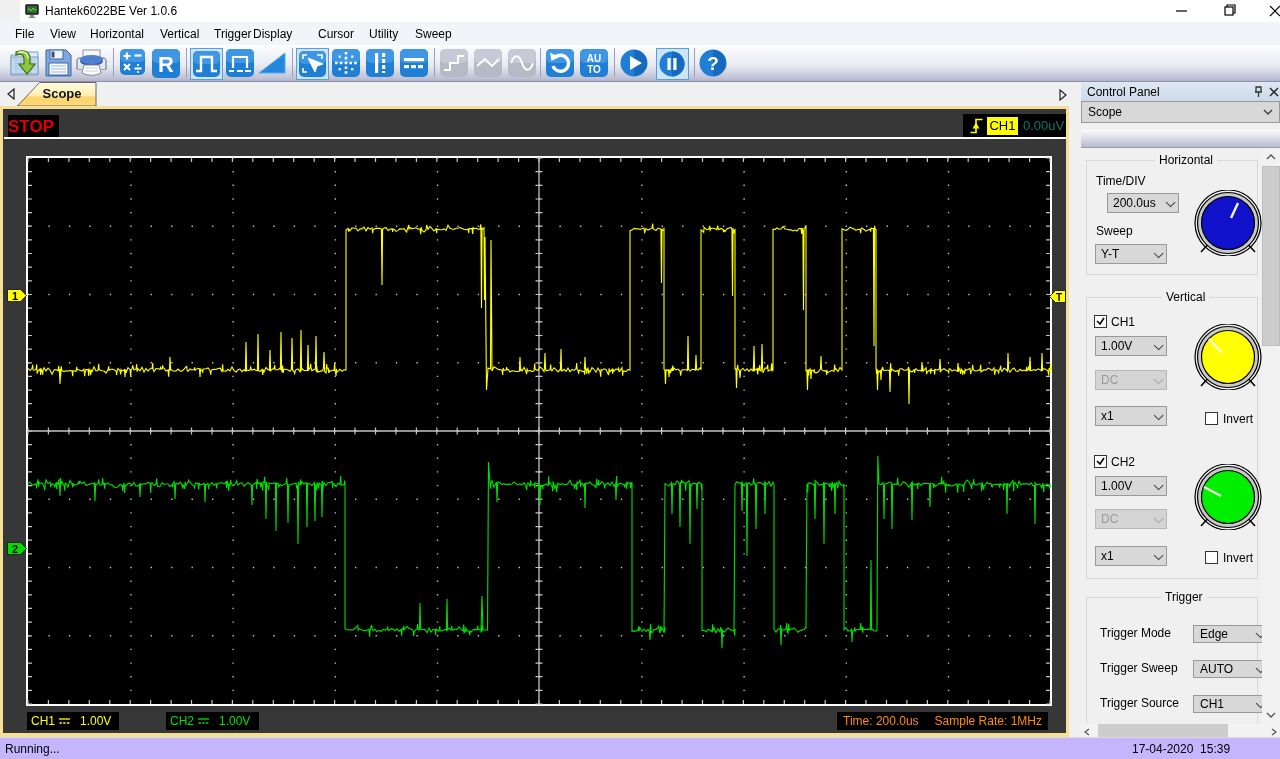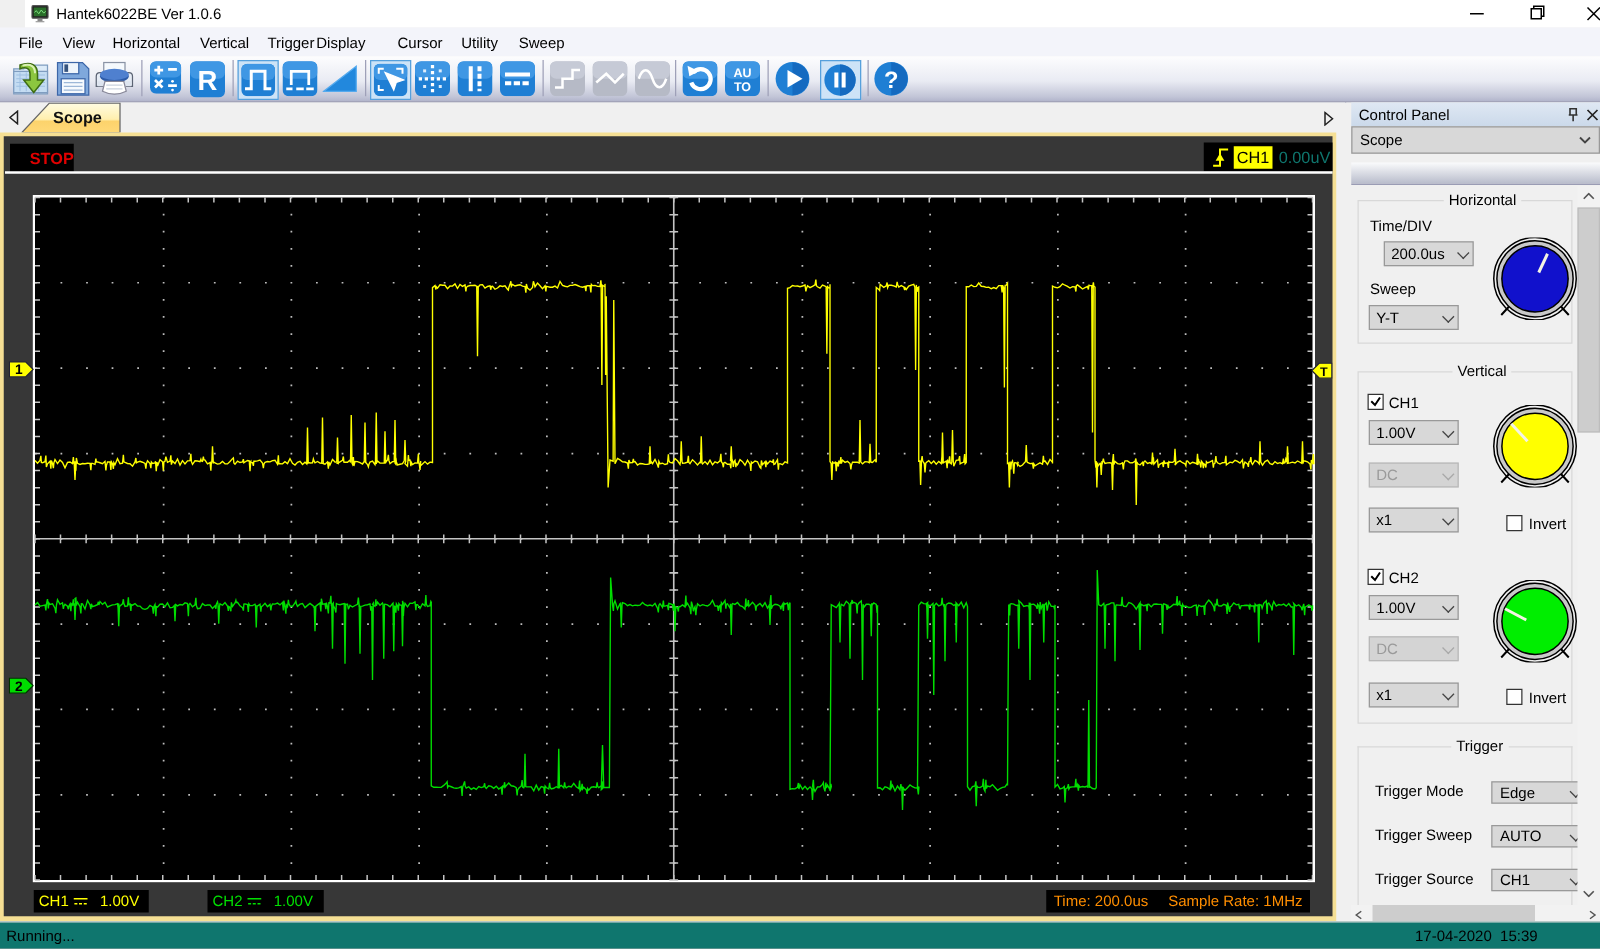--- a/index.html
+++ b/index.html
@@ -14,21 +14,21 @@
 
 #toolbar{left:0;top:45px;width:1280px;height:37px;background:linear-gradient(#fdfdfe,#e9ebf3 55%,#c2c5d7 90%,#b2b5cb);border-bottom:1px solid #8e90aa;}
 .tbsep{position:absolute;top:3px;width:1px;height:29px;background:#9ea0b8;}
 .tbi{position:absolute;top:4px;}
 .sel{background:#cde3f7;border:1px solid #56a0dc;}
 
 #tabbar{left:0;top:82px;width:1076px;height:24px;background:#f0f0f0;}
 
 #panel{left:0;top:106px;width:1069px;height:631px;background:#f5df94;}
 #panelin{left:3px;top:3px;width:1063px;height:624px;background:#373737;}
-#stopbox{left:5px;top:6px;width:51px;height:23px;background:#000;color:#e00000;font-weight:bold;font-size:13px;text-align:right;line-height:23px;}
+#stopbox{left:5px;top:6px;width:51px;height:23px;background:#000;color:#e00000;font-weight:bold;font-size:17px;text-align:left;line-height:23px;}
 #trigbox{left:960px;top:5px;width:103px;height:23px;background:#000;}
 #whiteline{left:1px;top:28px;width:1062px;height:2px;background:#fff;}
 #chbox1{left:24px;top:603px;width:92px;height:18px;background:#000;color:#ffff00;font-size:12px;line-height:18px;}
 #chbox2{left:163px;top:603px;width:93px;height:18px;background:#000;color:#00e000;font-size:12px;line-height:18px;}
 #timebox{left:834px;top:603px;width:211px;height:18px;background:#000;color:#ff8e00;font-size:12px;line-height:18px;}
 
 #cp{left:1077px;top:82px;width:203px;height:574px;background:#f0f0f0;}
 #cphead{left:4px;top:0;width:199px;height:19px;background:linear-gradient(#dfe8f3,#cbd9ea);font-size:12px;}
 #cpcombo{left:4px;top:19px;width:199px;height:22px;background:#d8d8d8;border:1px solid #999;line-height:20px;padding-left:6px;font-size:12px;}
 #cpgrad{left:4px;top:48px;width:199px;height:18px;background:linear-gradient(#fafbfc,#b8bccb);border-bottom:1px solid #9a9cb4;}
@@ -41,21 +41,21 @@
 .cb{position:absolute;width:13px;height:13px;background:#fff;border:1px solid #333;}
 .lbl{position:absolute;font-size:12px;}
 .tcombo{position:absolute;left:116px;width:75px;height:18px;background:#d8d8d8;border:1px solid #999;font-size:12px;line-height:16px;padding-left:6px;}
 .tcombo:after{content:"";position:absolute;right:5px;top:6px;width:6px;height:6px;border-right:1.5px solid #444;border-bottom:1.5px solid #444;transform:rotate(45deg) translateY(-3px);}
 
 #vsb{left:185px;top:67px;width:18px;height:575px;background:#f2f2f2;}
 #vsbthumb{left:0;top:17px;width:18px;height:180px;background:#cdcdcd;border:1px solid #bdbdbd;}
 #hsb{left:4px;top:642px;width:199px;height:14px;background:#f2f2f2;}
 #hsbthumb{left:17px;top:0px;width:130px;height:14px;background:#cdcdcd;}
 
-#statusbar{left:0;top:737px;width:1280px;height:22px;background:#0f766e;border-top:1px solid #dcdcdc;}
+#statusbar{left:0;top:737px;width:1280px;height:22px;background:#c4b5fd;border-top:1px solid #dcdcdc;}
 </style></head>
 <body>
 <div class="abs" id="titlebar">
 <svg class="abs" style="left:5px;top:4px" width="14" height="14" viewBox="0 0 14 14">
       <rect x="0.5" y="0.5" width="13" height="10" rx="1" fill="#222" stroke="#555"></rect>
       <rect x="2" y="2" width="10" height="7" fill="#2a6e2a"></rect>
       <path d="M2.5 6 L4 4.5 L6 7 L8 4 L10 6.5 L11.5 5" stroke="#7fe07f" stroke-width="0.8" fill="none"></path>
       <rect x="5" y="11" width="4" height="2" fill="#888"></rect>
       <rect x="3.5" y="13" width="7" height="1" fill="#888"></rect>
     </svg>

